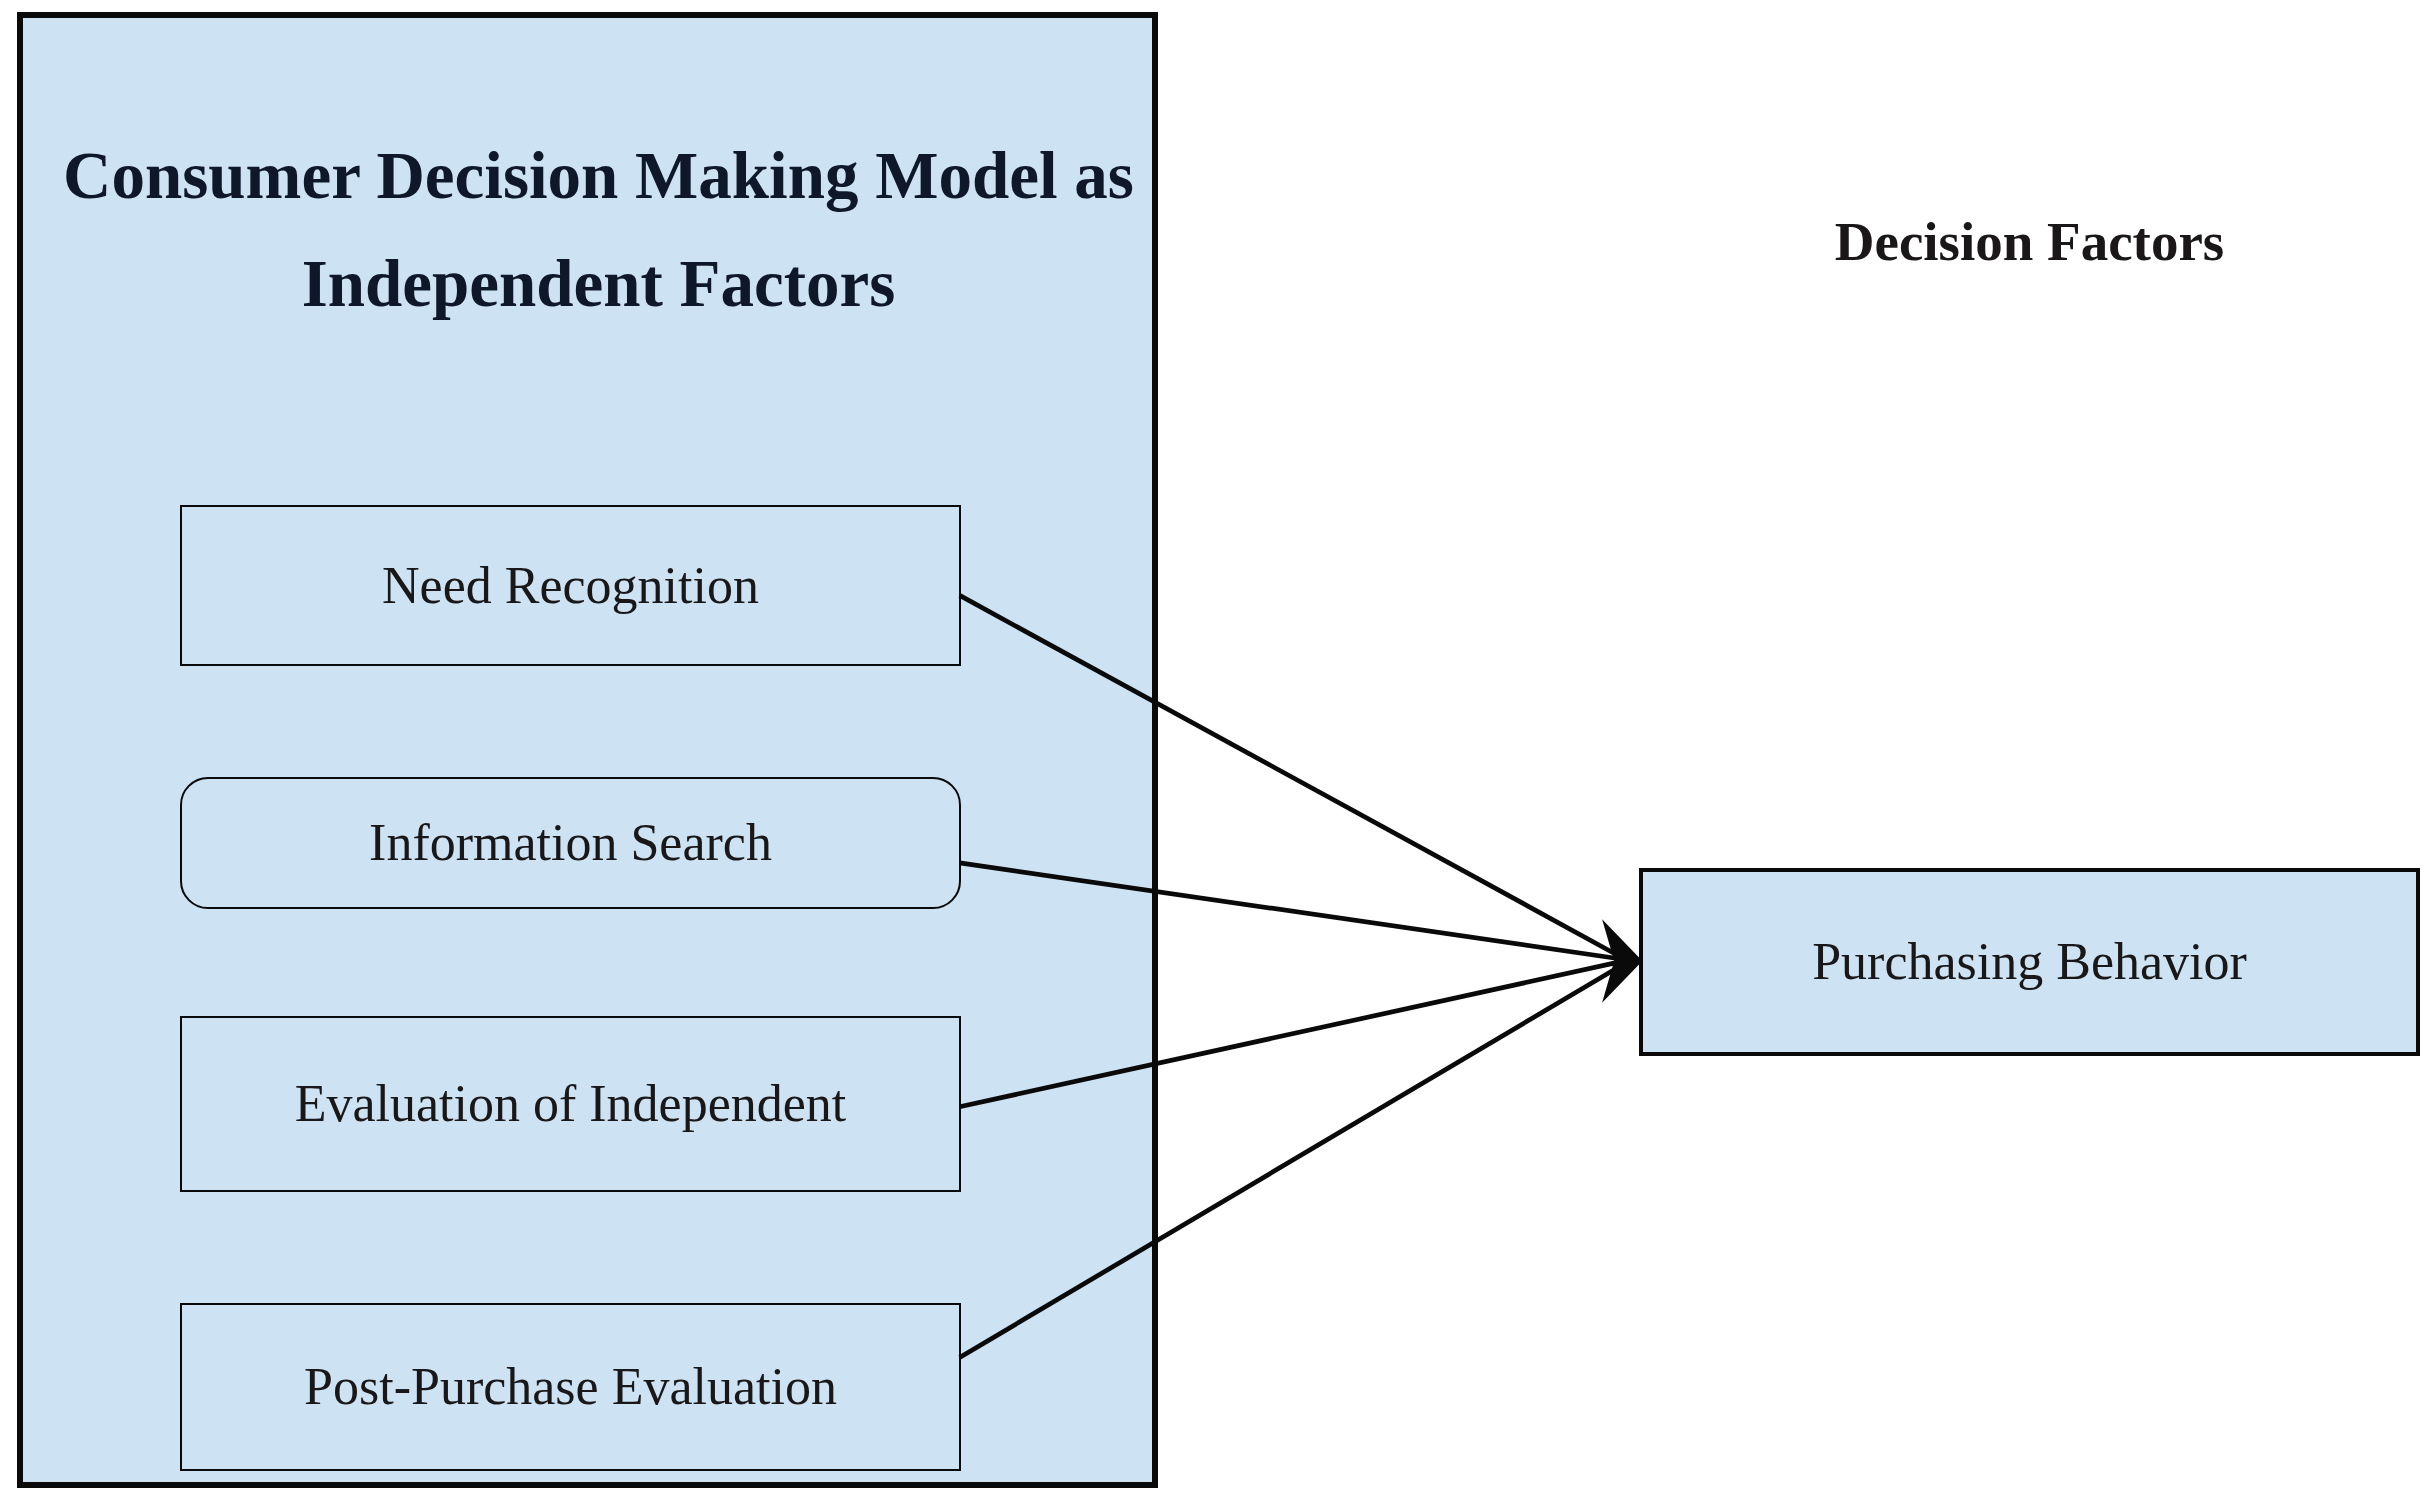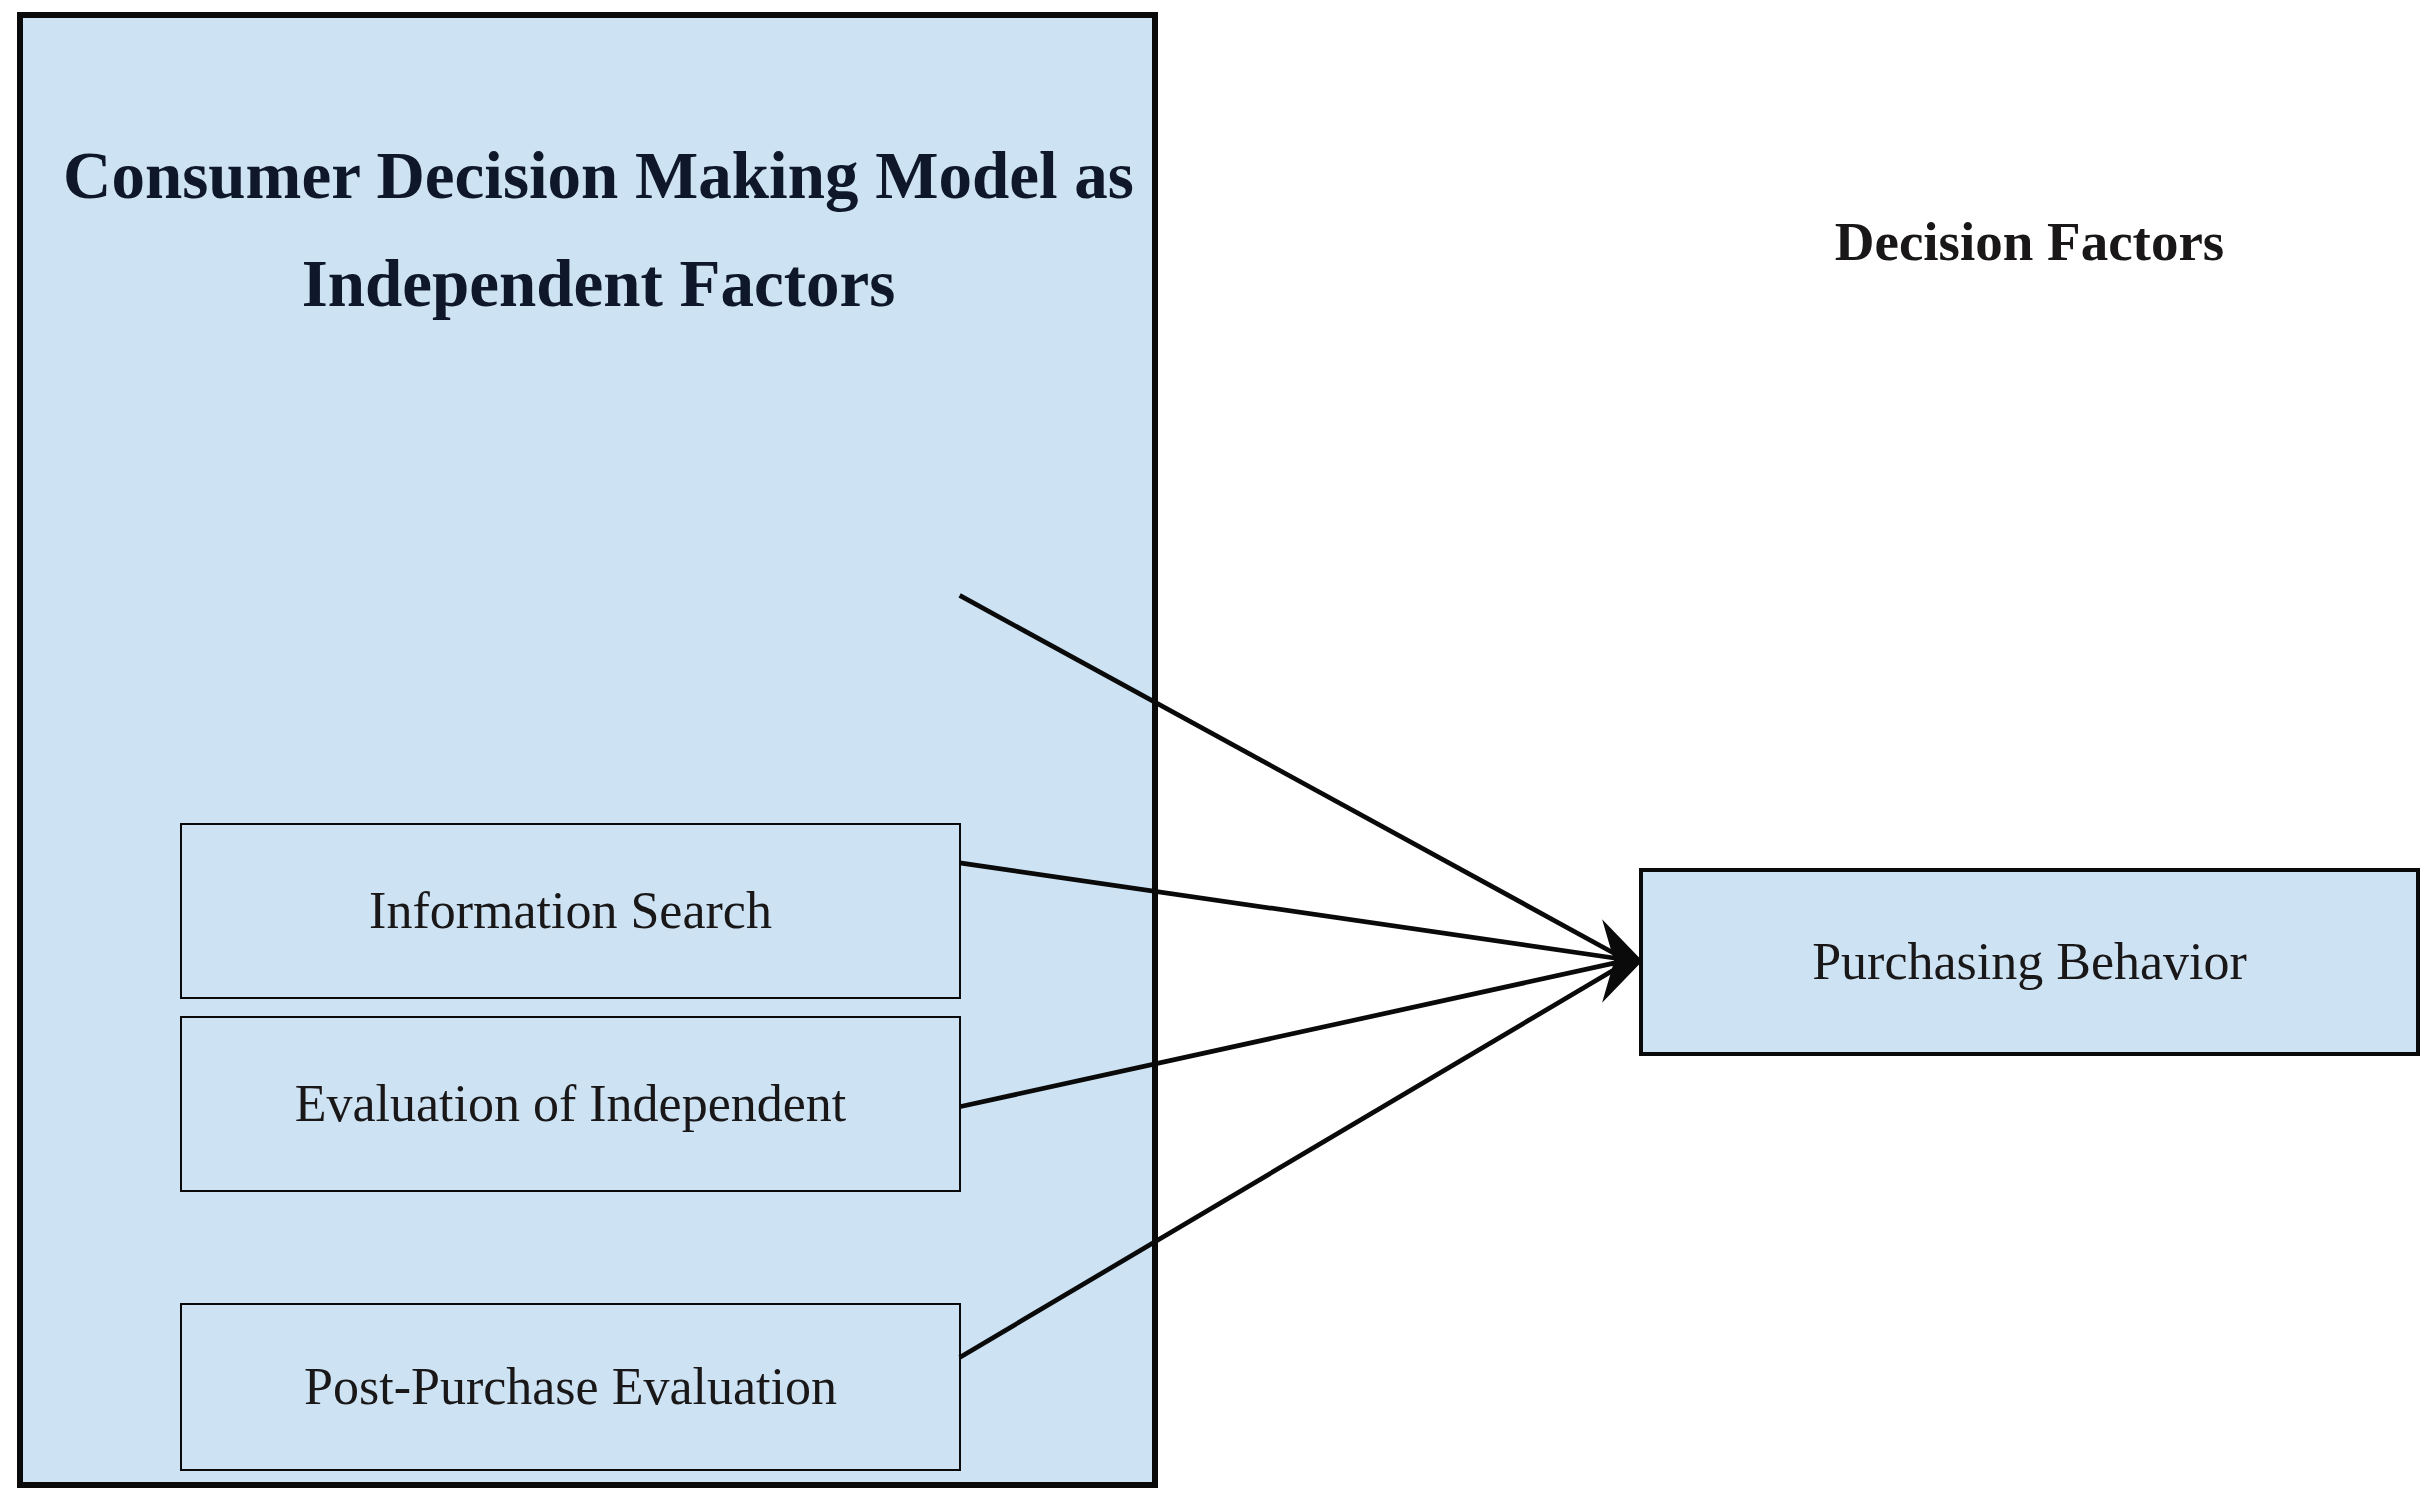--- a/index.html
+++ b/index.html
@@ -47,21 +47,21 @@
     box-sizing: border-box;
     display: flex;
     align-items: center;
     justify-content: center;
     font-size: 52px;
     line-height: 1;
     text-align: center;
     color: #1a1718;
   }
   .node-nr { left: 180px; top: 505px;  width: 781px; height: 161px; }
-  .node-is { left: 180px; top: 823px; width: 781px; height: 176px; }
+  .node-is { left: 180px; top: 777px; width: 781px; height: 132px; border-radius: 28px; }
   .node-ev { left: 180px; top: 1016px; width: 781px; height: 176px; }
   .node-pp { left: 180px; top: 1285px; width: 781px; height: 168px; margin-top: 18px; }
   .node-purchasing {
     left: 1639px;
     top: 868px;
     width: 781px;
     height: 188px;
     border-width: 4.7px;
   }
   .dep-title {
@@ -89,20 +89,23 @@
 
 <div class="canvas">
 
   <div class="panel"></div>
 
   <div class="panel-title">
     <div>Consumer Decision Making Model as</div>
     <div>Independent Factors</div>
   </div>
 
+  <div class="node node-nr">
+    <span>Need Recognition</span>
+  </div>
 
   <div class="node node-is">
     <span>Information Search</span>
   </div>
 
   <div class="node node-ev">
     <span>Evaluation of Independent</span>
   </div>
 
   <div class="node node-pp">

